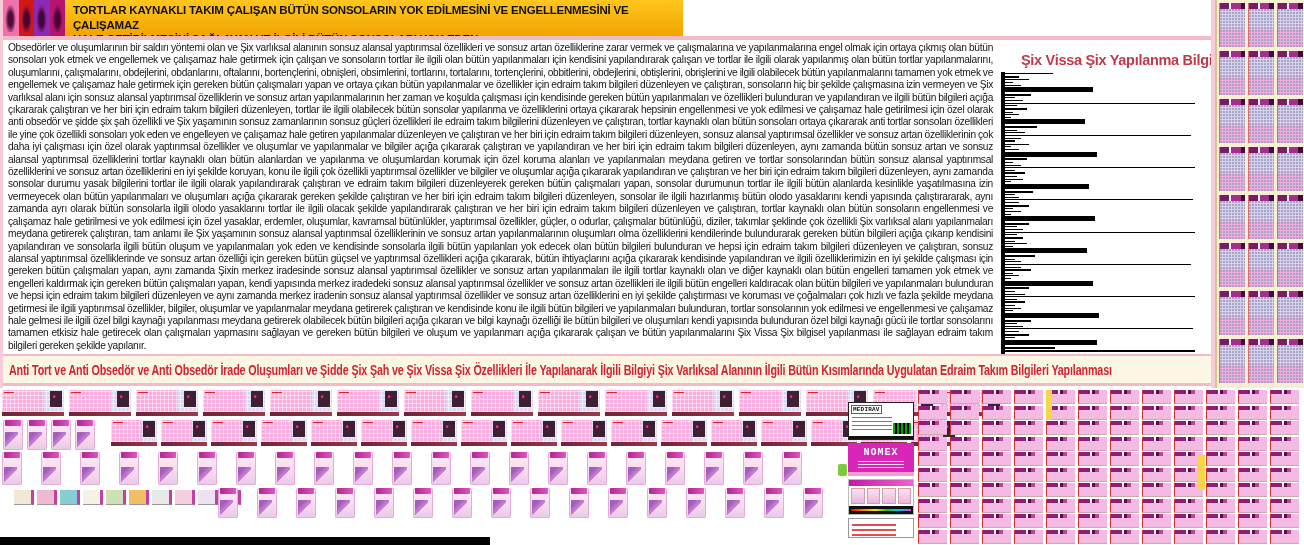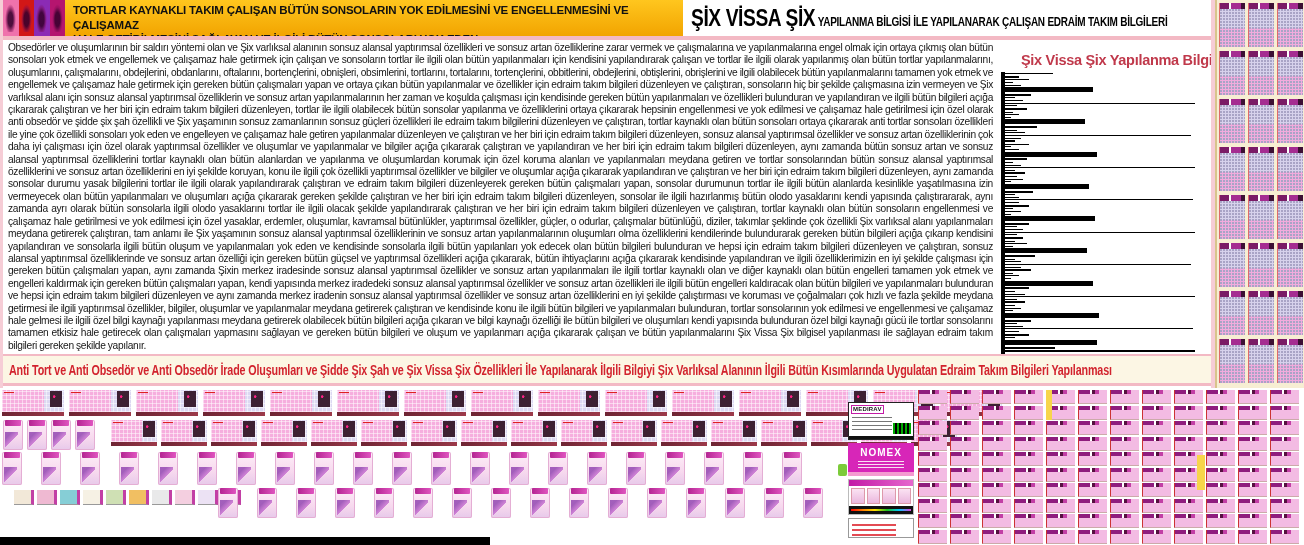--- a/index.html
+++ b/index.html
@@ -45,21 +45,21 @@
                border-left:2px solid #d8c48c;box-sizing:border-box;
                display:grid;grid-template-columns:repeat(3,26px);grid-auto-rows:44px;gap:4px 3px;padding:3px 0 0 2px;}
   .rt{background:
         linear-gradient(90deg,#7a1b66 0 35%,#fdfdfd 35% 45%,#a52c91 45% 82%,#3c0f33 82%) 0 0/100% 6px no-repeat,
         radial-gradient(circle at 1px 1px,#a9a4c6 35%,transparent 45%) 0 6px/3px 3px,
         linear-gradient(#d7d2ec,#d7d2ec) 0 6px/100% 19px no-repeat,
         linear-gradient(#f2abdd,#f2abdd) 0 25px/100% 19px no-repeat,#fff;
       border-left:1px solid #e06a6a;}
 
   
-  .collage{position:absolute;left:0;top:388px;width:1304px;height:157px;background:#fff;}
+  .collage{position:absolute;left:0;top:388px;width:1304px;height:157px;background:#fff;font-family:Liberation Mono, monospace;}
   .c-row{position:absolute;display:flex;}
   .wp{width:62px;height:26px;position:relative;flex:0 0 auto;
       background:
         linear-gradient(#d22,#d22) 2px 2px/10px 1px no-repeat,
         repeating-linear-gradient(0deg,rgba(255,255,255,.5) 0 1px,transparent 1px 4px),
         repeating-linear-gradient(90deg,rgba(255,255,255,.5) 0 1px,transparent 1px 4px),
         linear-gradient(90deg,#f6aede 0 68%,#dcd8f2 68% 100%);}
   .wp::before{content:"";position:absolute;right:2px;top:1px;width:12px;height:16px;
       background:#3d2133 radial-gradient(circle at 35% 35%,#f28 1px,transparent 1.6px);}
   .wp::after{content:"";position:absolute;left:0;right:0;bottom:0;height:4px;
@@ -123,25 +123,20 @@
           </div>
           <div class="fig" style="background: rgb(139, 43, 181);">
             <i></i>
           </div>
           <div class="fig" style="background: rgb(181, 21, 111);">
             <i></i>
           </div>
         </div>
       <div class="yellow-band">TORTLAR KAYNAKLI TAKIM ÇALIŞAN BÜTÜN SONSOLARIN YOK EDİLMESİNİ VE ENGELLENMESİNİ VE ÇALIŞAMAZ
 HALE GETİRİLMESİNİ SAĞLAYAN VE İLGİLİ BÜTÜN SONSOLARI YOK EDEN</div>
-      <div class="white-band">
-        <div class="wb-inner">
-          <span class="wb-big">ŞİX VİSSA ŞİX</span><span class="wb-rest"> YAPILANMA BİLGİSİ İLE YAPILANARAK ÇALIŞAN EDRAİM TAKIM BİLGİLERİ</span>
-        </div>
-      </div>
     </header>
 
     <div class="body-area">
       <div class="chart-float">
         <div class="chart-title">Şix Vissa Şix Yapılanma Bilgisi</div>
         <div class="chart-plot">
           <div class="chart-axis"></div>
           <div class="chart-bars" id="chart-bars">
               <div class="" style="background: rgb(0, 0, 0); width: 24%; height: 1px;"></div>
               <div class="" style="background: rgb(0, 0, 0); width: 7%; height: 2px;"></div>

